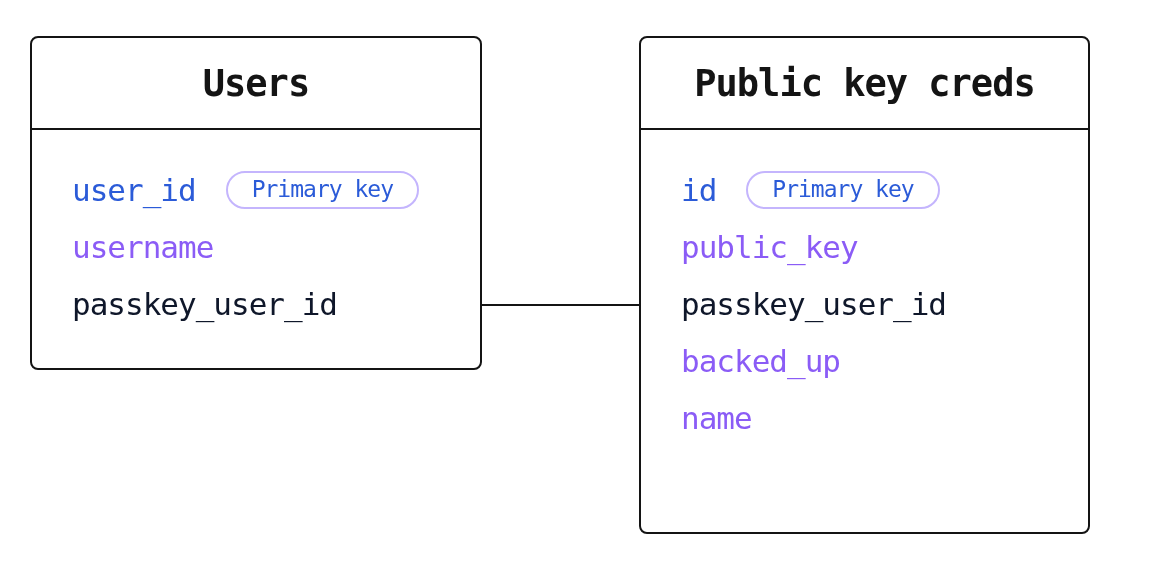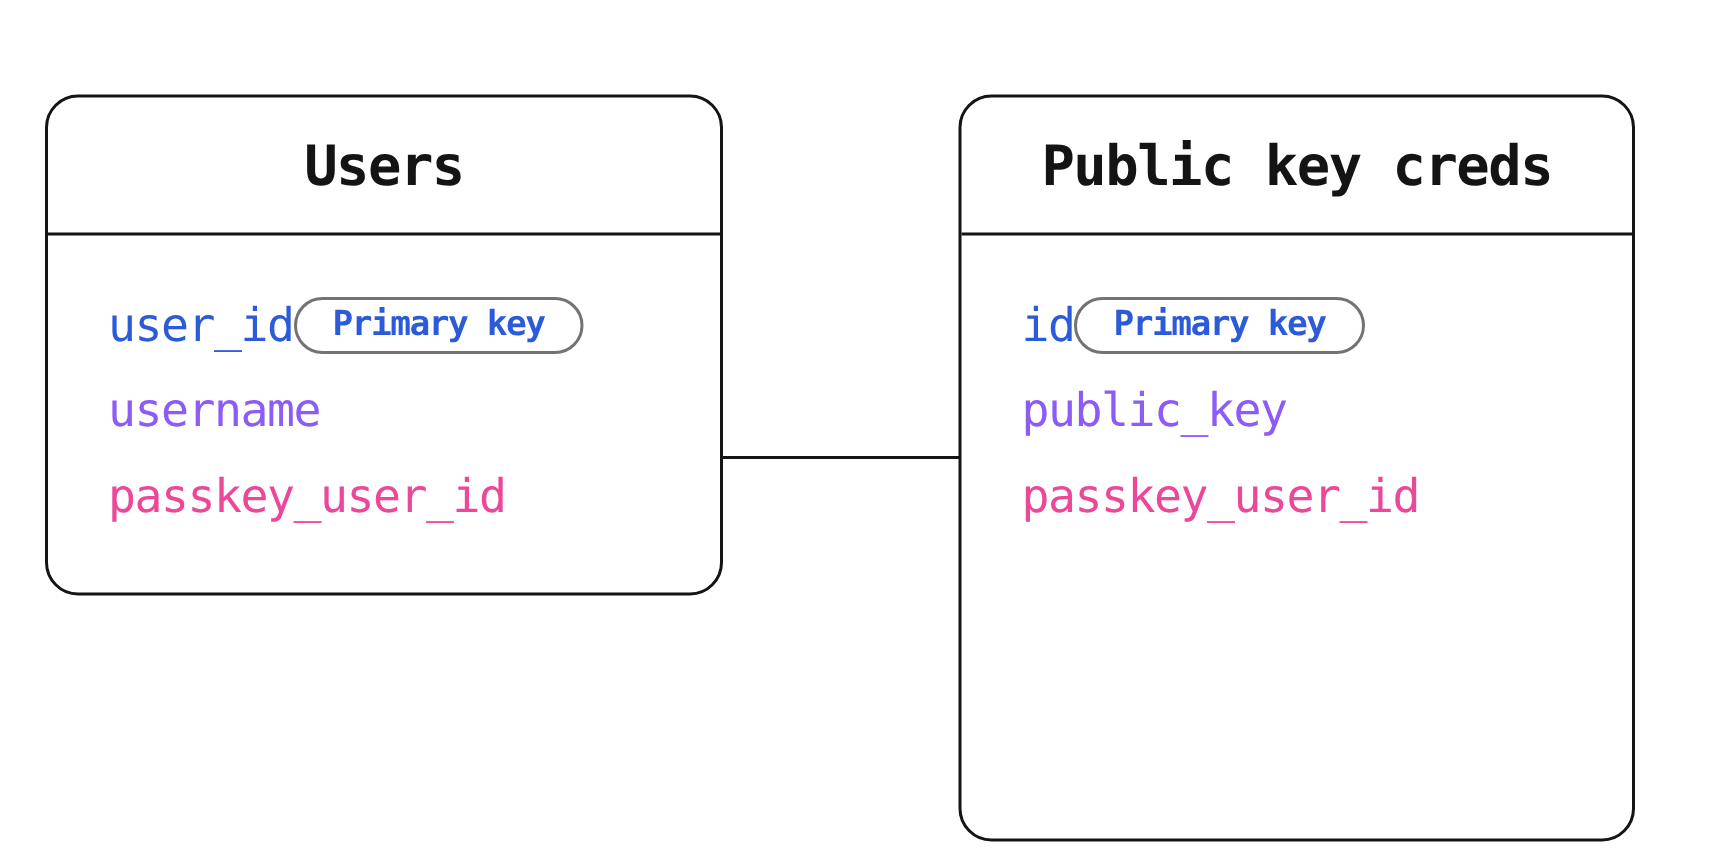--- a/index.html
+++ b/index.html
@@ -13,23 +13,22 @@
     height: 572px;
     background: #ffffff;
     font-family: "DejaVu Sans Mono", "Liberation Mono", monospace;
     color: #141414;
     overflow: hidden;
   }
   .entity {
     position: absolute;
     background: #ffffff;
     border: 2px solid #141414;
-    border-radius: 22px;
+    border-radius: 8px;
     box-sizing: border-box;
-    margin-top: 27px;
   }
   .entity-users {
     left: 30px;
     top: 36px;
     width: 452px;
     height: 334px;
   }
   .entity-pkc {
     left: 639px;
     top: 36px;
@@ -49,41 +48,42 @@
     letter-spacing: -1px;
     white-space: nowrap;
   }
   .entity-body {
     padding: 31px 0 0 40px;
   }
   .field-row {
     height: 57px;
     display: flex;
     align-items: center;
+    gap: 30px;
     white-space: nowrap;
   }
   .field-name {
     font-size: 31px;
     letter-spacing: -1px;
   }
   .field-name.normal  { color: #8b5cf6; }
   .field-name.primary { color: #2b5bd8; }
-  .field-name.foreign { color: #ec4899; }
+  .field-name.foreign { color: #0f172a; }
   .pk-badge {
     display: inline-flex;
     align-items: center;
     justify-content: center;
     height: 38px;
     box-sizing: border-box;
     padding: 0 24px 2px 24px;
-    border: 2px solid #737373;
+    border: 2px solid #c4b5fd;
     border-radius: 19px;
     color: #2b5bd8;
     font-size: 23px;
-    font-weight: bold;
+    font-weight: normal;
     letter-spacing: -1px;
   }
   .relationship-line {
     position: absolute;
     left: 481px;
     top: 304px;
     width: 187px;
     height: 2px;
     background: #141414;
   }
@@ -121,16 +121,22 @@
         <div class="field-row">
           <span class="field-name primary">id</span>
           <span class="pk-badge">Primary key</span>
         </div>
         <div class="field-row">
           <span class="field-name normal">public_key</span>
         </div>
         <div class="field-row">
           <span class="field-name foreign">passkey_user_id</span>
         </div>
+        <div class="field-row">
+          <span class="field-name normal">backed_up</span>
+        </div>
+        <div class="field-row">
+          <span class="field-name normal">name</span>
+        </div>
       </div>
   </div>
 
 </div>
 
 </body></html>

